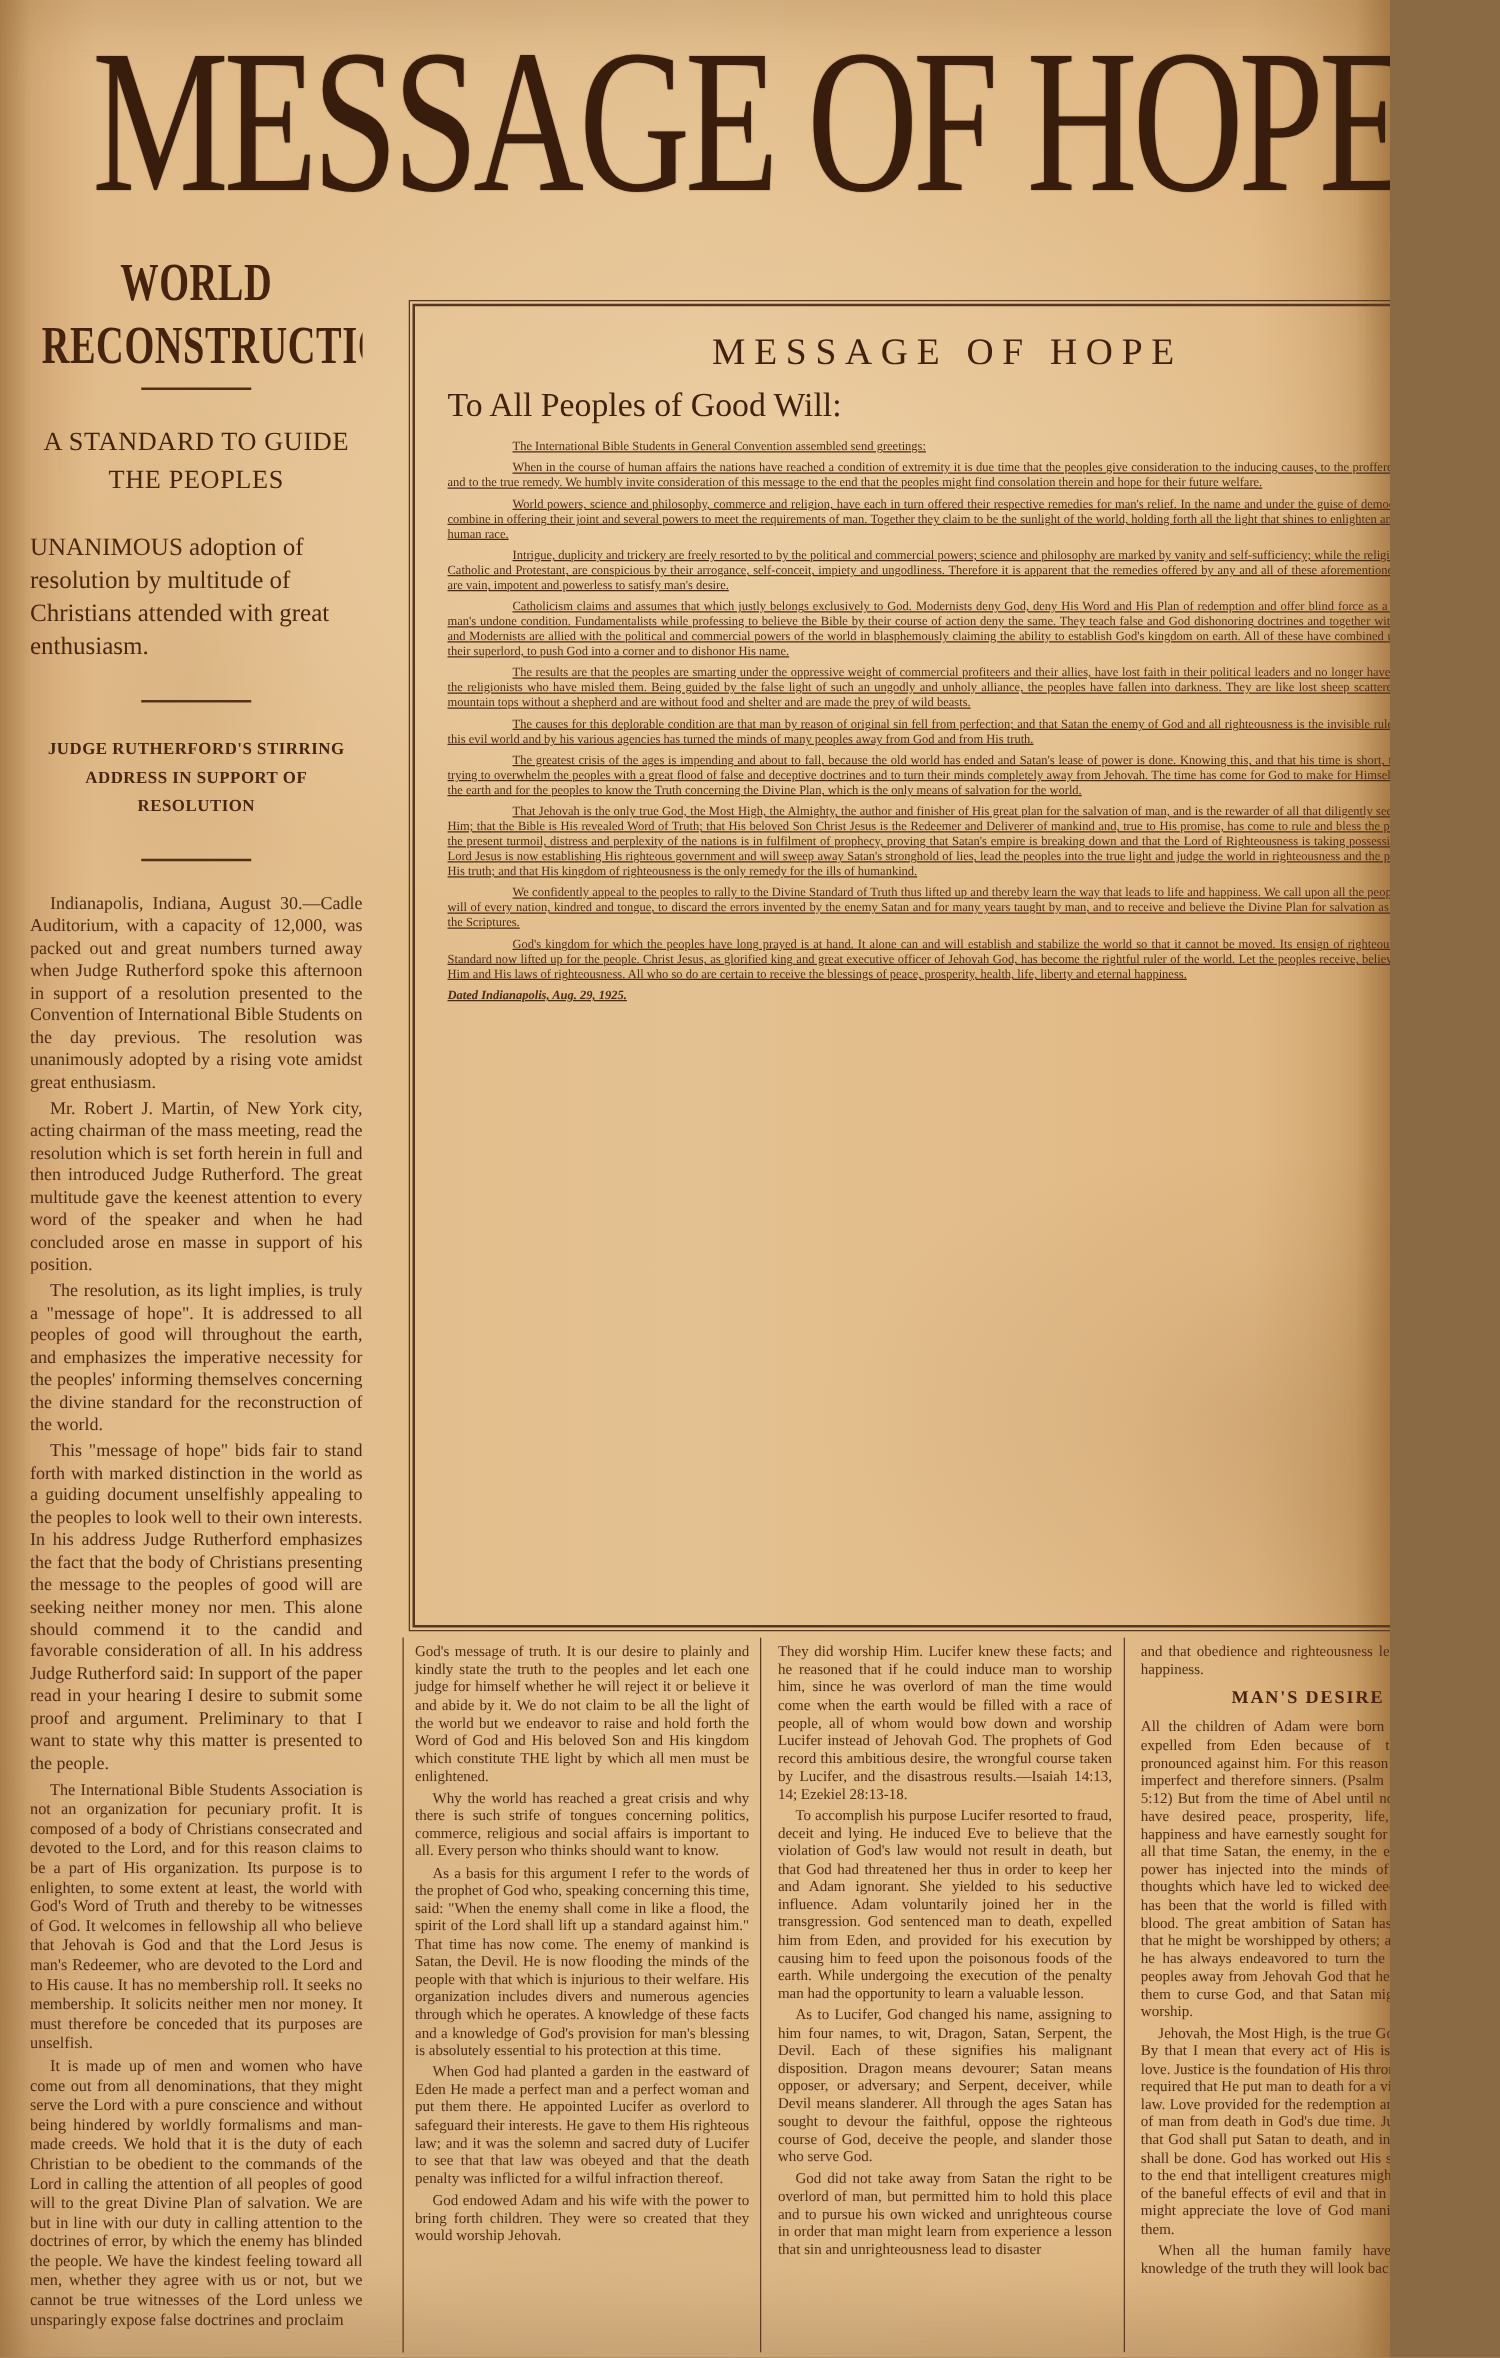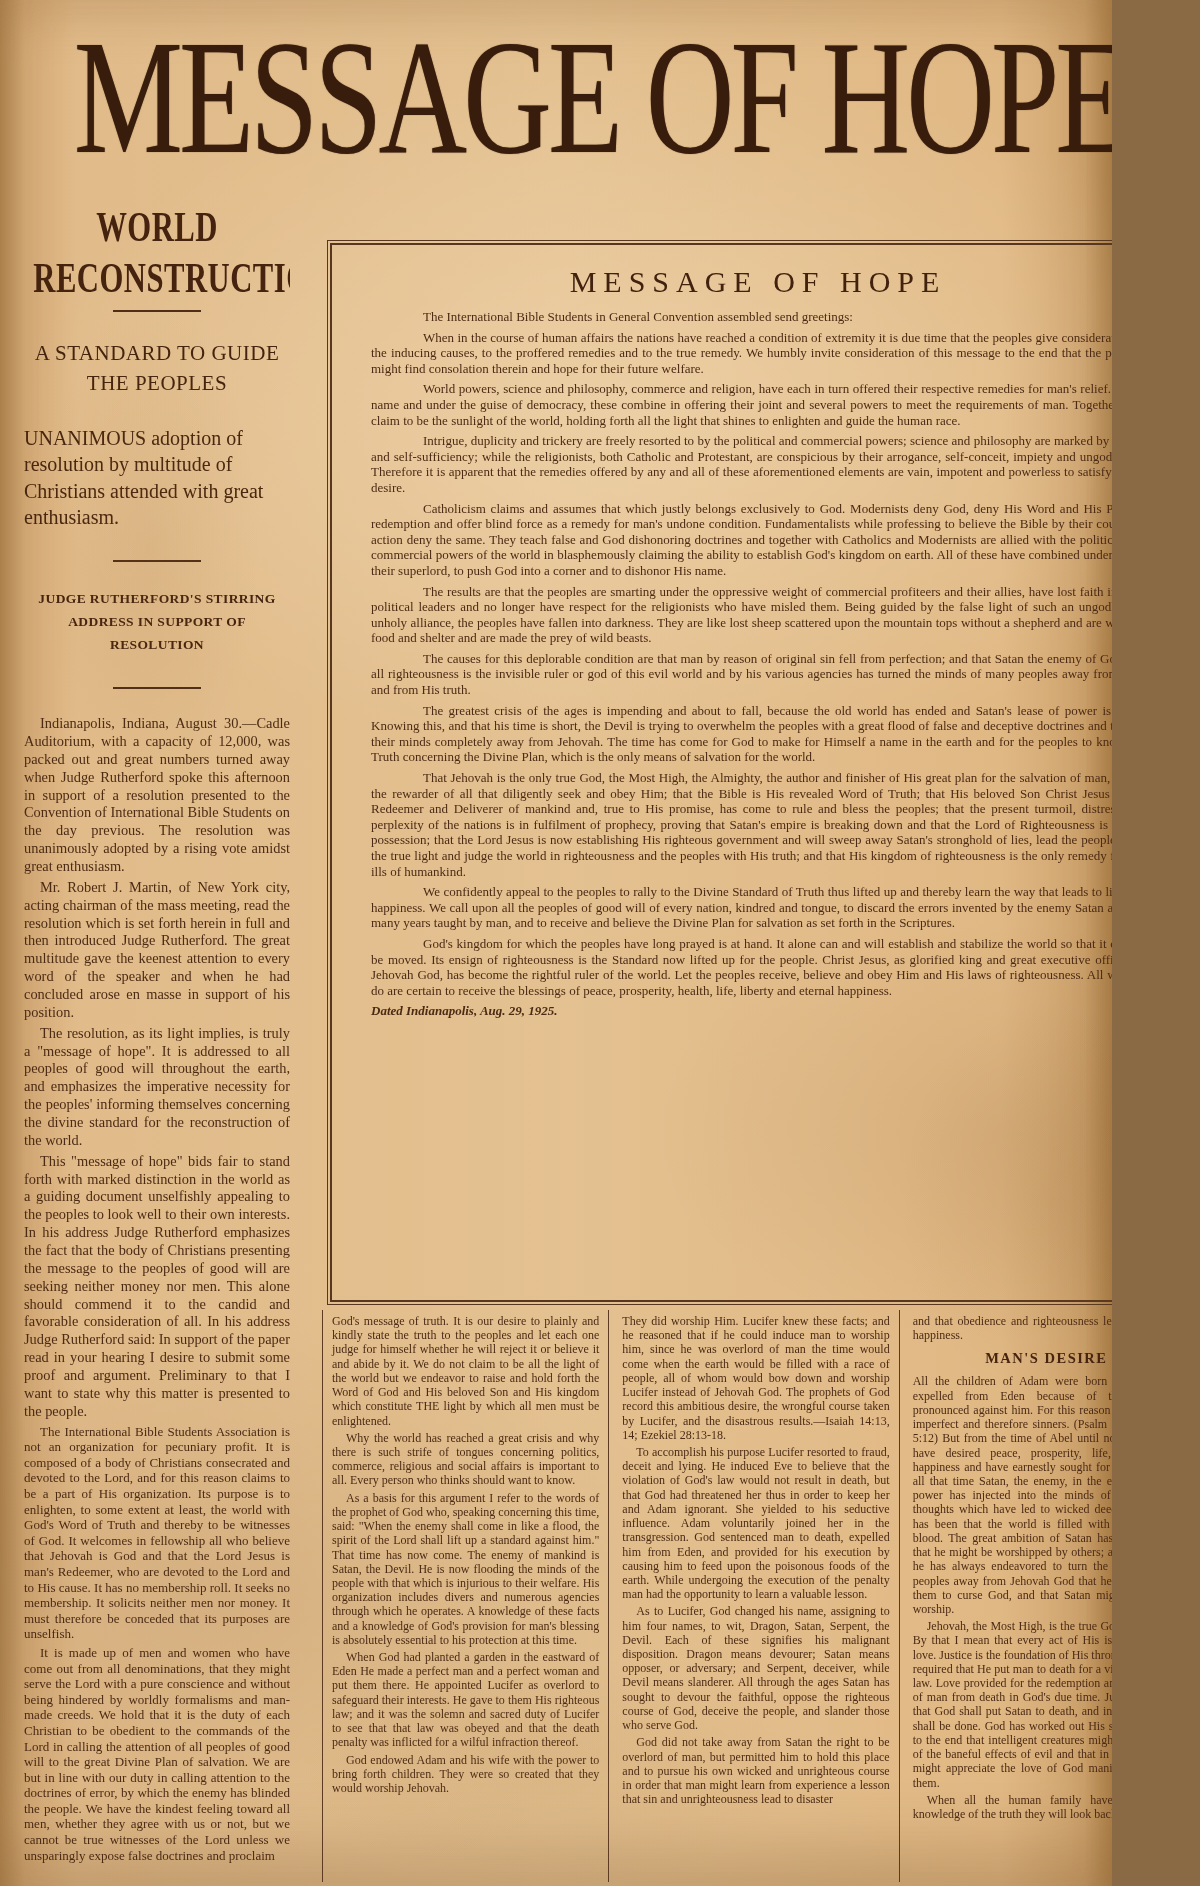--- a/index.html
+++ b/index.html
@@ -39,21 +39,21 @@
   .left-body p.small{font-size:13px;line-height:1.2;}
 
   
   .box{
     position:absolute;left:330px;top:243px;width:856px;height:1059px;box-sizing:border-box;
     border:2px solid #583720;outline:1px solid #583720;outline-offset:2px;
     padding:18px 26px 10px;overflow:hidden;
   }
   .box-heading{margin:2px 0 10px;text-align:center;font-weight:normal;font-size:30px;letter-spacing:7px;color:#41220f;}
   .salutation{margin:0 0 12px;font-weight:normal;font-size:27px;color:#41220f;}
-  .box-body p{margin:0 13px 5px;font-size:13px;line-height:1.2;text-align:justify;text-indent:52px;}
+  .box-body p{margin:0 0 5px;font-size:10px;line-height:1.2;text-align:justify;text-indent:52px;text-decoration:underline;}
   .dateline{margin-top:10px;font-size:14.5px;font-weight:bold;font-style:italic;text-indent:0 !important;text-align:left !important;}
 
   
   .bottom{
     position:absolute;left:322px;top:1310px;width:866px;height:572px;
     display:flex;border-left:1px solid #5d3b22;overflow:hidden;
   }
   .bcol{flex:1 1 0;padding:4px 9px 0;overflow:hidden;}
   .bcol + .bcol{border-left:1px solid #5d3b22;padding-left:13px;}
   .bcol p{margin:0 0 3px;font-size:12px;line-height:1.185;text-align:justify;text-indent:14px;}
@@ -80,20 +80,21 @@
       <p>Mr. Robert J. Martin, of New York city, acting chairman of the mass meeting, read the resolution which is set forth herein in full and then introduced Judge Rutherford. The great multitude gave the keenest attention to every word of the speaker and when he had concluded arose en masse in support of his position.</p>
       <p>The resolution, as its light implies, is truly a "message of hope". It is addressed to all peoples of good will throughout the earth, and emphasizes the imperative necessity for the peoples' informing themselves concerning the divine standard for the reconstruction of the world.</p>
       <p>This "message of hope" bids fair to stand forth with marked distinction in the world as a guiding document unselfishly appealing to the peoples to look well to their own interests. In his address Judge Rutherford emphasizes the fact that the body of Christians presenting the message to the peoples of good will are seeking neither money nor men. This alone should commend it to the candid and favorable consideration of all. In his address Judge Rutherford said: In support of the paper read in your hearing I desire to submit some proof and argument. Preliminary to that I want to state why this matter is presented to the people.</p>
       <p class="small">The International Bible Students Association is not an organization for pecuniary profit. It is composed of a body of Christians consecrated and devoted to the Lord, and for this reason claims to be a part of His organization. Its purpose is to enlighten, to some extent at least, the world with God's Word of Truth and thereby to be witnesses of God. It welcomes in fellowship all who believe that Jehovah is God and that the Lord Jesus is man's Redeemer, who are devoted to the Lord and to His cause. It has no membership roll. It seeks no membership. It solicits neither men nor money. It must therefore be conceded that its purposes are unselfish.</p>
       <p class="small">It is made up of men and women who have come out from all denominations, that they might serve the Lord with a pure conscience and without being hindered by worldly formalisms and man-made creeds. We hold that it is the duty of each Christian to be obedient to the commands of the Lord in calling the attention of all peoples of good will to the great Divine Plan of salvation. We are but in line with our duty in calling attention to the doctrines of error, by which the enemy has blinded the people. We have the kindest feeling toward all men, whether they agree with us or not, but we cannot be true witnesses of the Lord unless we unsparingly expose false doctrines and proclaim</p>
     </div>
   </div>
 
   <div class="box">
     <h2 class="box-heading">MESSAGE OF HOPE</h2>
+    <h3 class="salutation">To All Peoples of Good Will:</h3>
     <div class="box-body">
       <p>The International Bible Students in General Convention assembled send greetings:</p>
       <p>When in the course of human affairs the nations have reached a condition of extremity it is due time that the peoples give consideration to the inducing causes, to the proffered remedies and to the true remedy. We humbly invite consideration of this message to the end that the peoples might find consolation therein and hope for their future welfare.</p>
       <p>World powers, science and philosophy, commerce and religion, have each in turn offered their respective remedies for man's relief. In the name and under the guise of democracy, these combine in offering their joint and several powers to meet the requirements of man. Together they claim to be the sunlight of the world, holding forth all the light that shines to enlighten and guide the human race.</p>
       <p>Intrigue, duplicity and trickery are freely resorted to by the political and commercial powers; science and philosophy are marked by vanity and self-sufficiency; while the religionists, both Catholic and Protestant, are conspicious by their arrogance, self-conceit, impiety and ungodliness. Therefore it is apparent that the remedies offered by any and all of these aforementioned elements are vain, impotent and powerless to satisfy man's desire.</p>
       <p>Catholicism claims and assumes that which justly belongs exclusively to God. Modernists deny God, deny His Word and His Plan of redemption and offer blind force as a remedy for man's undone condition. Fundamentalists while professing to believe the Bible by their course of action deny the same. They teach false and God dishonoring doctrines and together with Catholics and Modernists are allied with the political and commercial powers of the world in blasphemously claiming the ability to establish God's kingdom on earth. All of these have combined under Satan their superlord, to push God into a corner and to dishonor His name.</p>
       <p>The results are that the peoples are smarting under the oppressive weight of commercial profiteers and their allies, have lost faith in their political leaders and no longer have respect for the religionists who have misled them. Being guided by the false light of such an ungodly and unholy alliance, the peoples have fallen into darkness. They are like lost sheep scattered upon the mountain tops without a shepherd and are without food and shelter and are made the prey of wild beasts.</p>
       <p>The causes for this deplorable condition are that man by reason of original sin fell from perfection; and that Satan the enemy of God and all righteousness is the invisible ruler or god of this evil world and by his various agencies has turned the minds of many peoples away from God and from His truth.</p>
       <p>The greatest crisis of the ages is impending and about to fall, because the old world has ended and Satan's lease of power is done. Knowing this, and that his time is short, the Devil is trying to overwhelm the peoples with a great flood of false and deceptive doctrines and to turn their minds completely away from Jehovah. The time has come for God to make for Himself a name in the earth and for the peoples to know the Truth concerning the Divine Plan, which is the only means of salvation for the world.</p>
       <p>That Jehovah is the only true God, the Most High, the Almighty, the author and finisher of His great plan for the salvation of man, and is the rewarder of all that diligently seek and obey Him; that the Bible is His revealed Word of Truth; that His beloved Son Christ Jesus is the Redeemer and Deliverer of mankind and, true to His promise, has come to rule and bless the peoples; that the present turmoil, distress and perplexity of the nations is in fulfilment of prophecy, proving that Satan's empire is breaking down and that the Lord of Righteousness is taking possession; that the Lord Jesus is now establishing His righteous government and will sweep away Satan's stronghold of lies, lead the peoples into the true light and judge the world in righteousness and the peoples with His truth; and that His kingdom of righteousness is the only remedy for the ills of humankind.</p>

